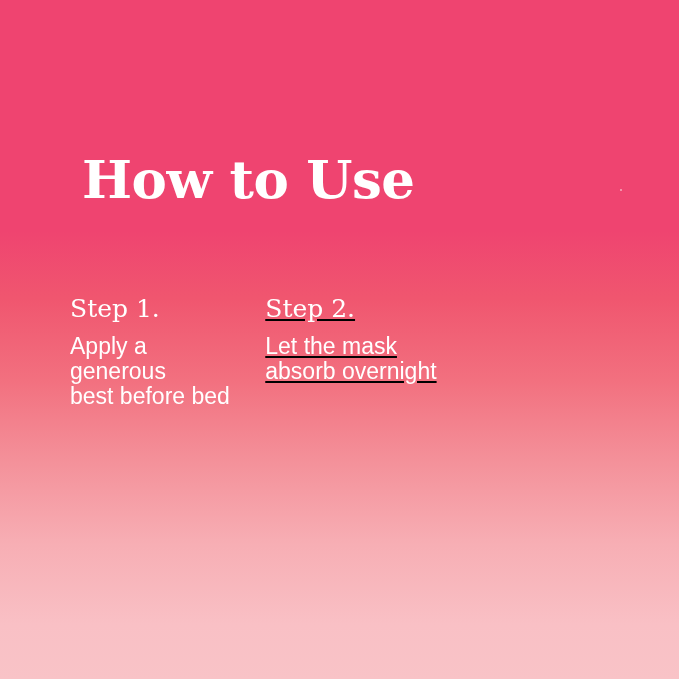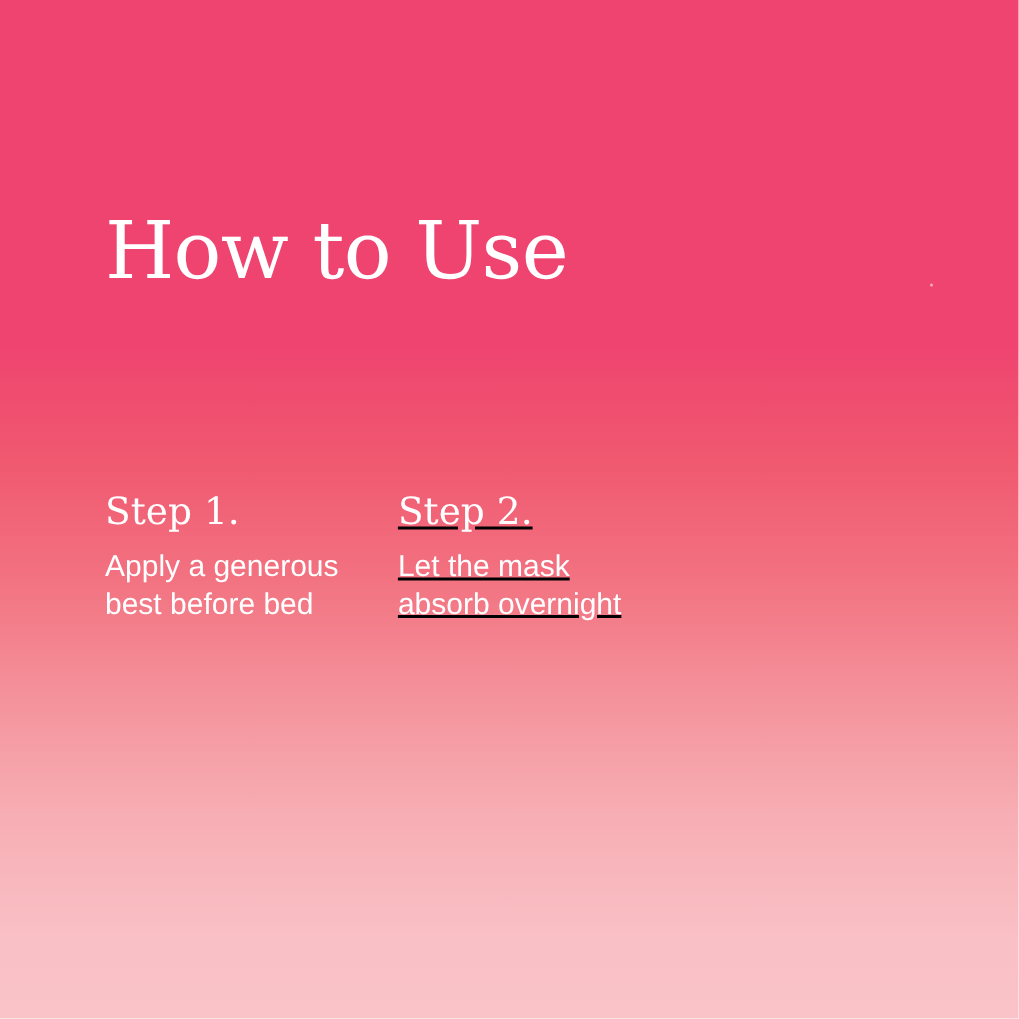--- a/index.html
+++ b/index.html
@@ -33,23 +33,23 @@
       #f9c3c7 100%
     );
     overflow: hidden;
   }
 
   
   .heading {
     position: absolute;
     left: 70px;
     top: 139px;
-    margin: 0;
+    margin: 12px;
     font-family: "DejaVu Serif", "Liberation Serif", serif;
-    font-weight: 400;
+    font-weight: 700;
     font-size: 53px;
     line-height: 1.08;
     letter-spacing: -0.5px;
     color: #ffffff;
     white-space: nowrap;
   }
 
   
   .speck {
     position: absolute;
@@ -66,42 +66,41 @@
     position: absolute;
     left: 70px;
     top: 296px;
     width: 560px;
     display: flex;
     align-items: flex-start;
   }
 
   .step {
     box-sizing: border-box;
-    margin-top: 32px;
   }
 
   .step-1 { width: 200px; padding-right: 18px; }
   .step-2 { width: 194px; padding-right: 18px; text-decoration: underline; }
   .step-3 { width: 180px; }
 
   .step-label {
     margin: 0 0 12px 0;
     font-family: "DejaVu Serif", "Liberation Serif", serif;
     font-weight: 400;
     font-size: 25px;
     line-height: 1.05;
     color: #ffffff;
     white-space: nowrap;
   }
 
   .step-body {
     margin: 0;
     font-family: "Liberation Sans", sans-serif;
     font-weight: 400;
-    font-size: 20px;
+    font-size: 23px;
     line-height: 25px;
     color: #ffffff;
   }
 
   
   .tip {
     position: absolute;
     left: 70px;
     top: 535px;
     margin: 0;

